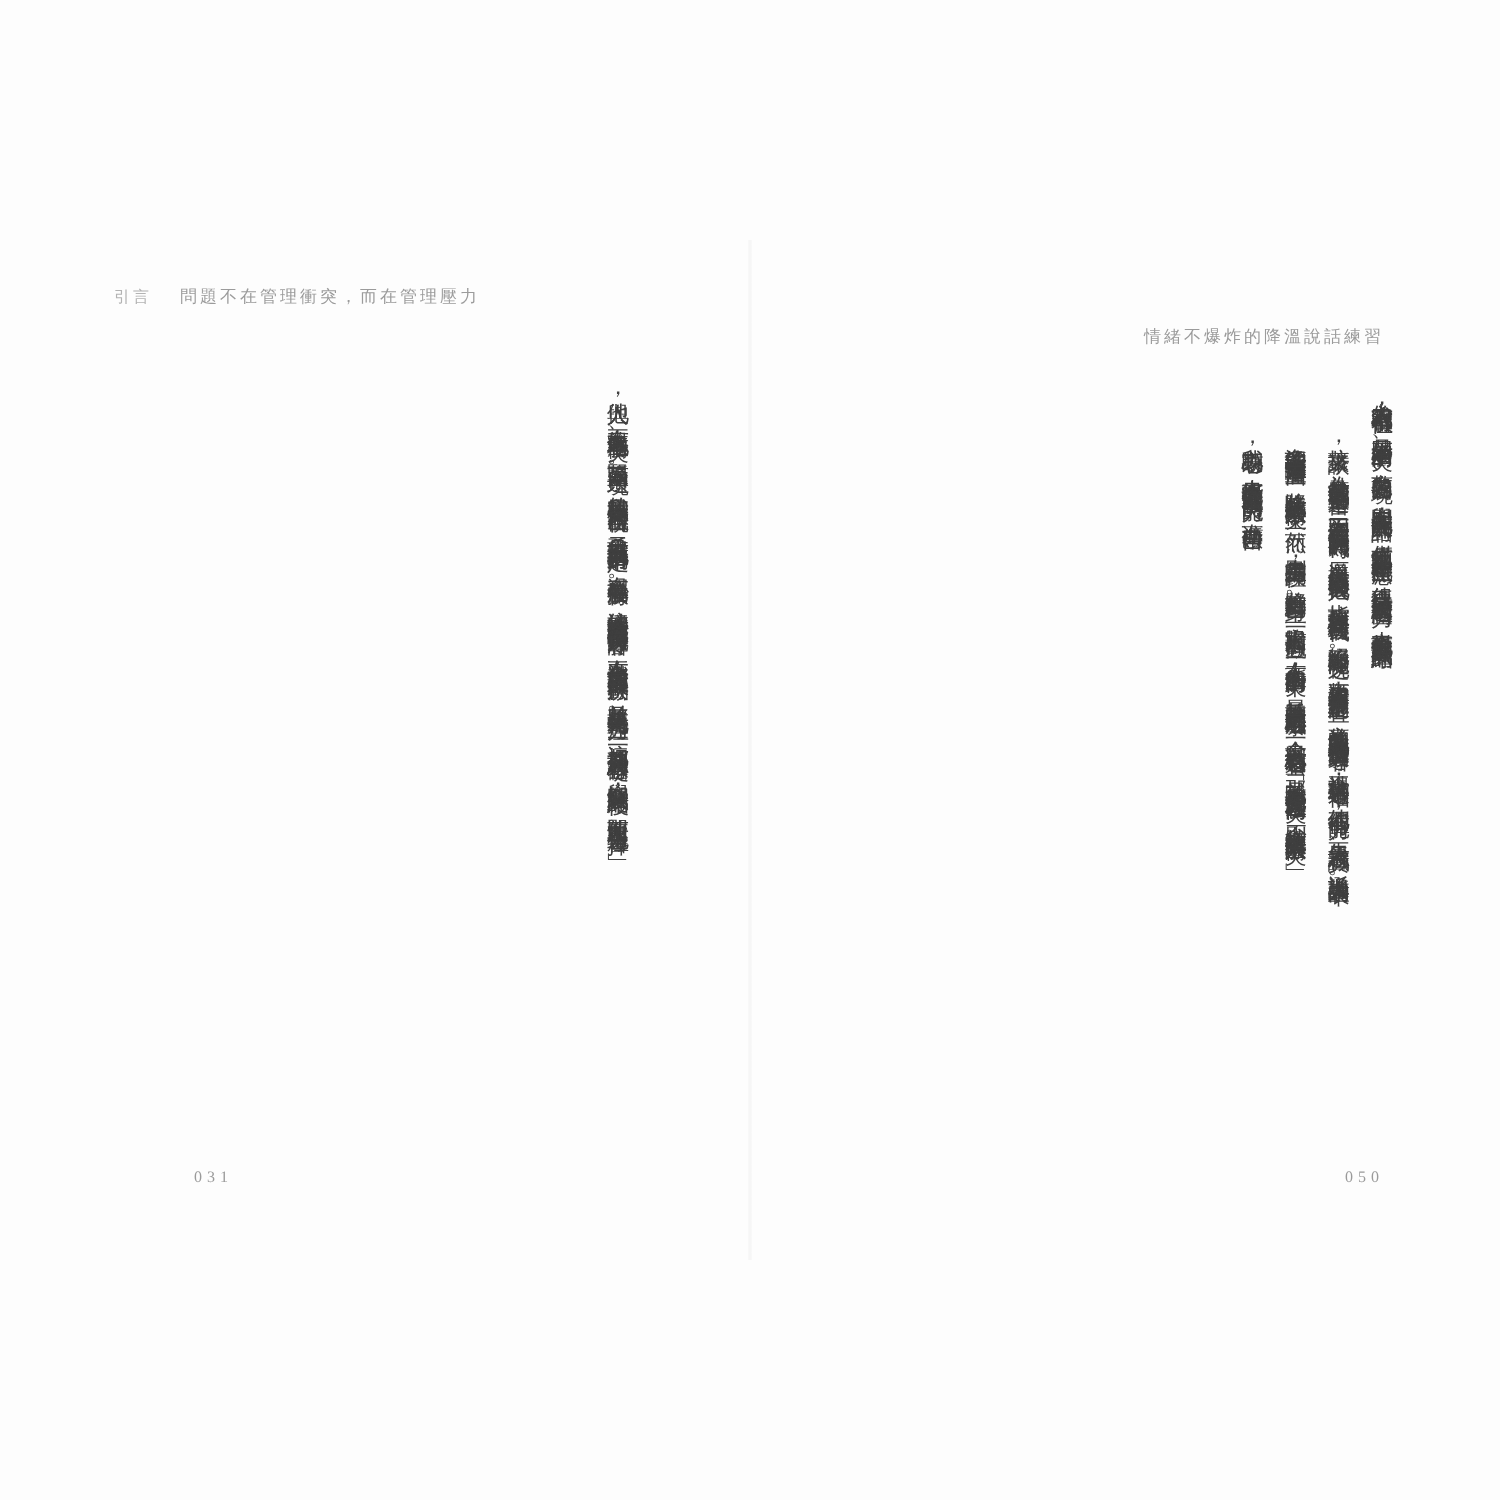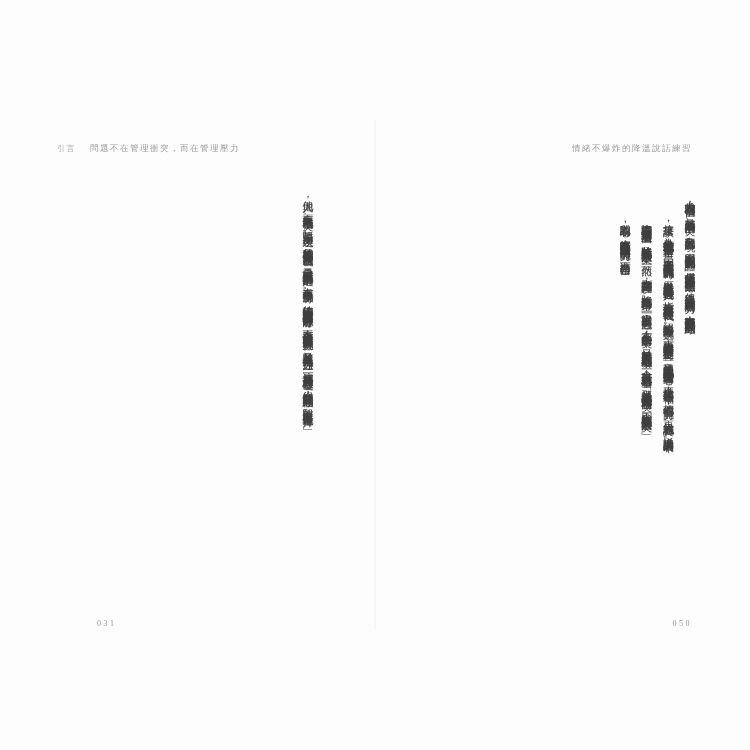--- a/index.html
+++ b/index.html
@@ -14,21 +14,21 @@
   .page-left{left:0;}
   .page-right{left:375px;}
 
   
   .running-header{
     position:absolute;top:143px;
     font-size:8.5px;color:#9b9b9b;
     letter-spacing:1.5px;white-space:nowrap;
   }
   .page-left .running-header{left:57px;}
-  .page-right .running-header{right:58px;text-align:left;}
+  .page-right .running-header{right:58px;text-align:left;margin-top:20px;}
   .chapter-label{color:#b3b3b3;margin-right:14px;font-size:8px;}
 
   
   .vtext{
     position:absolute;top:192px;
     writing-mode:vertical-rl;
     text-orientation:mixed;
     height:388px;
     font-size:11px;
     line-height:21.6px;
@@ -36,21 +36,21 @@
     color:#3f3f3f;
     overflow:hidden;
   }
   .page-right .vtext{right:50px;width:312px;}
   .page-left  .vtext{right:57px;width:122px;}
   .vtext p{margin:0;text-indent:23px;}
   .vtext p.continuation{text-indent:0;}
 
   
   .page-number{
-    position:absolute;top:619px;
+    position:absolute;top:584px;
     font-size:8px;color:#9a9a9a;
     letter-spacing:2.5px;
     padding-left:40px;
   }
   .page-left .page-number{left:57px;}
   .page-right .page-number{right:58px;}
 
   
   .spine{
     position:absolute;left:374px;top:120px;height:510px;width:2px;

